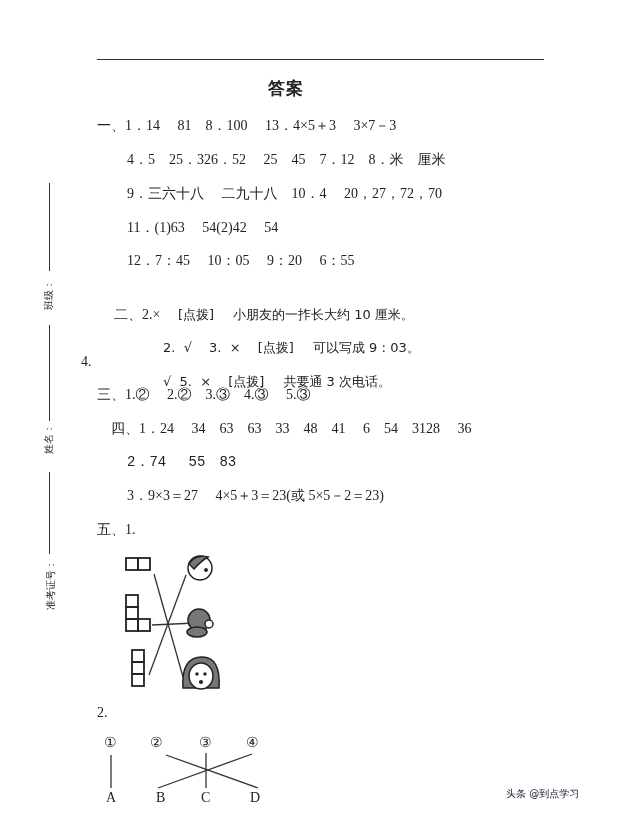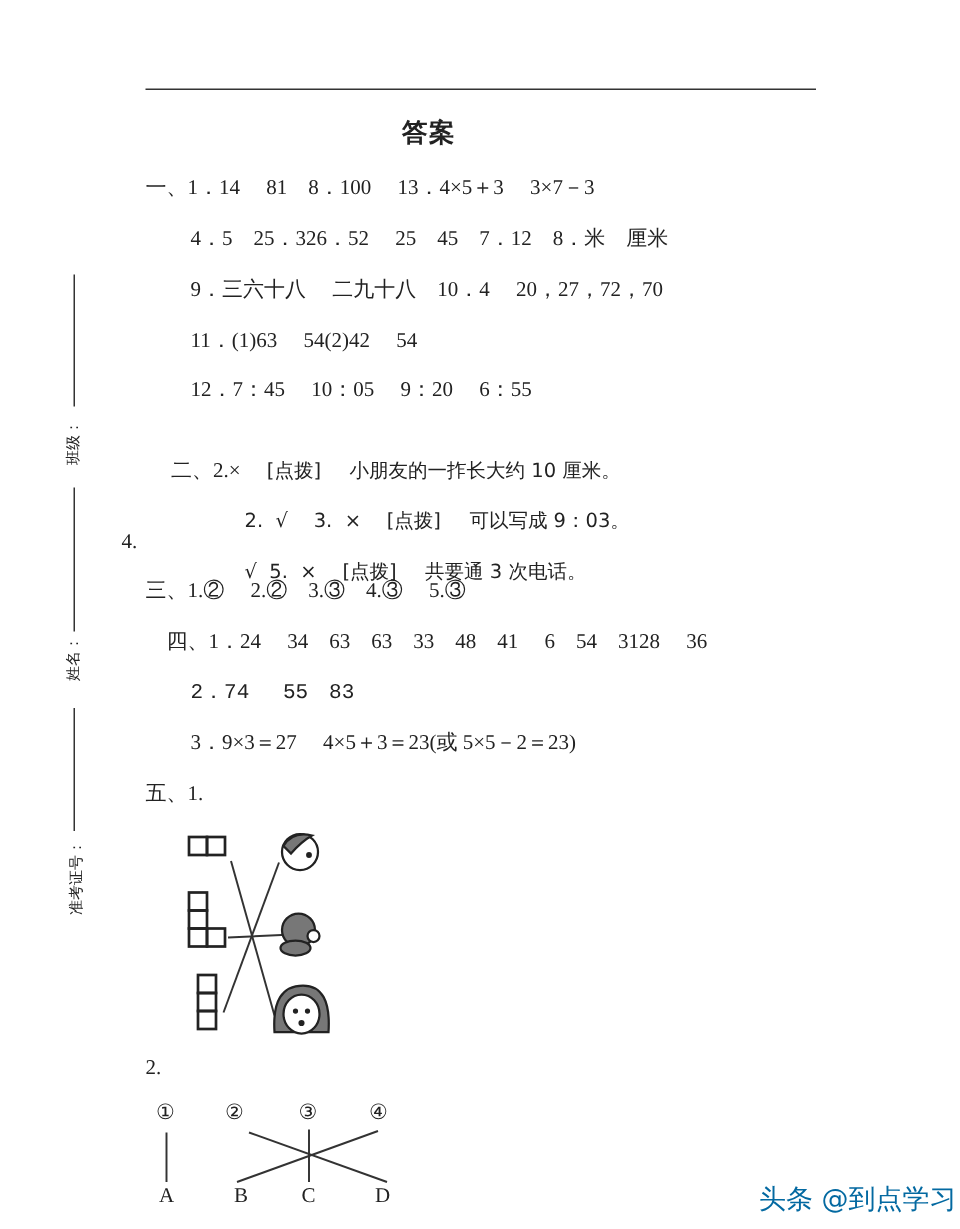--- a/index.html
+++ b/index.html
@@ -24,21 +24,21 @@
     .margin-rule { position: absolute; left: 49px; width: 1px; background: #333333; }
     .margin-label {
       position: absolute; left: 34px; width: 30px;
       font-family: "DejaVu Sans", "Liberation Sans", sans-serif; font-size: 10px;
       transform: rotate(-90deg); transform-origin: center center; text-align: center; white-space: nowrap;
     }
 
     .figure { position: absolute; }
     .watermark {
       position: absolute; left: 506px; top: 787px;
-      font-family: "DejaVu Sans", "Liberation Sans", sans-serif; font-size: 18px; color: #0369a1;
+      font-family: "DejaVu Sans", "Liberation Sans", sans-serif; font-size: 10px; color: #0f172a;
       text-shadow: 0 0 2px #ffffff, 0 0 3px #ffffff;
     }
   </style>
 </head>
 <body>
 
 <div>
   <div class="top-rule"></div>
   <div class="title">答案</div>
 

